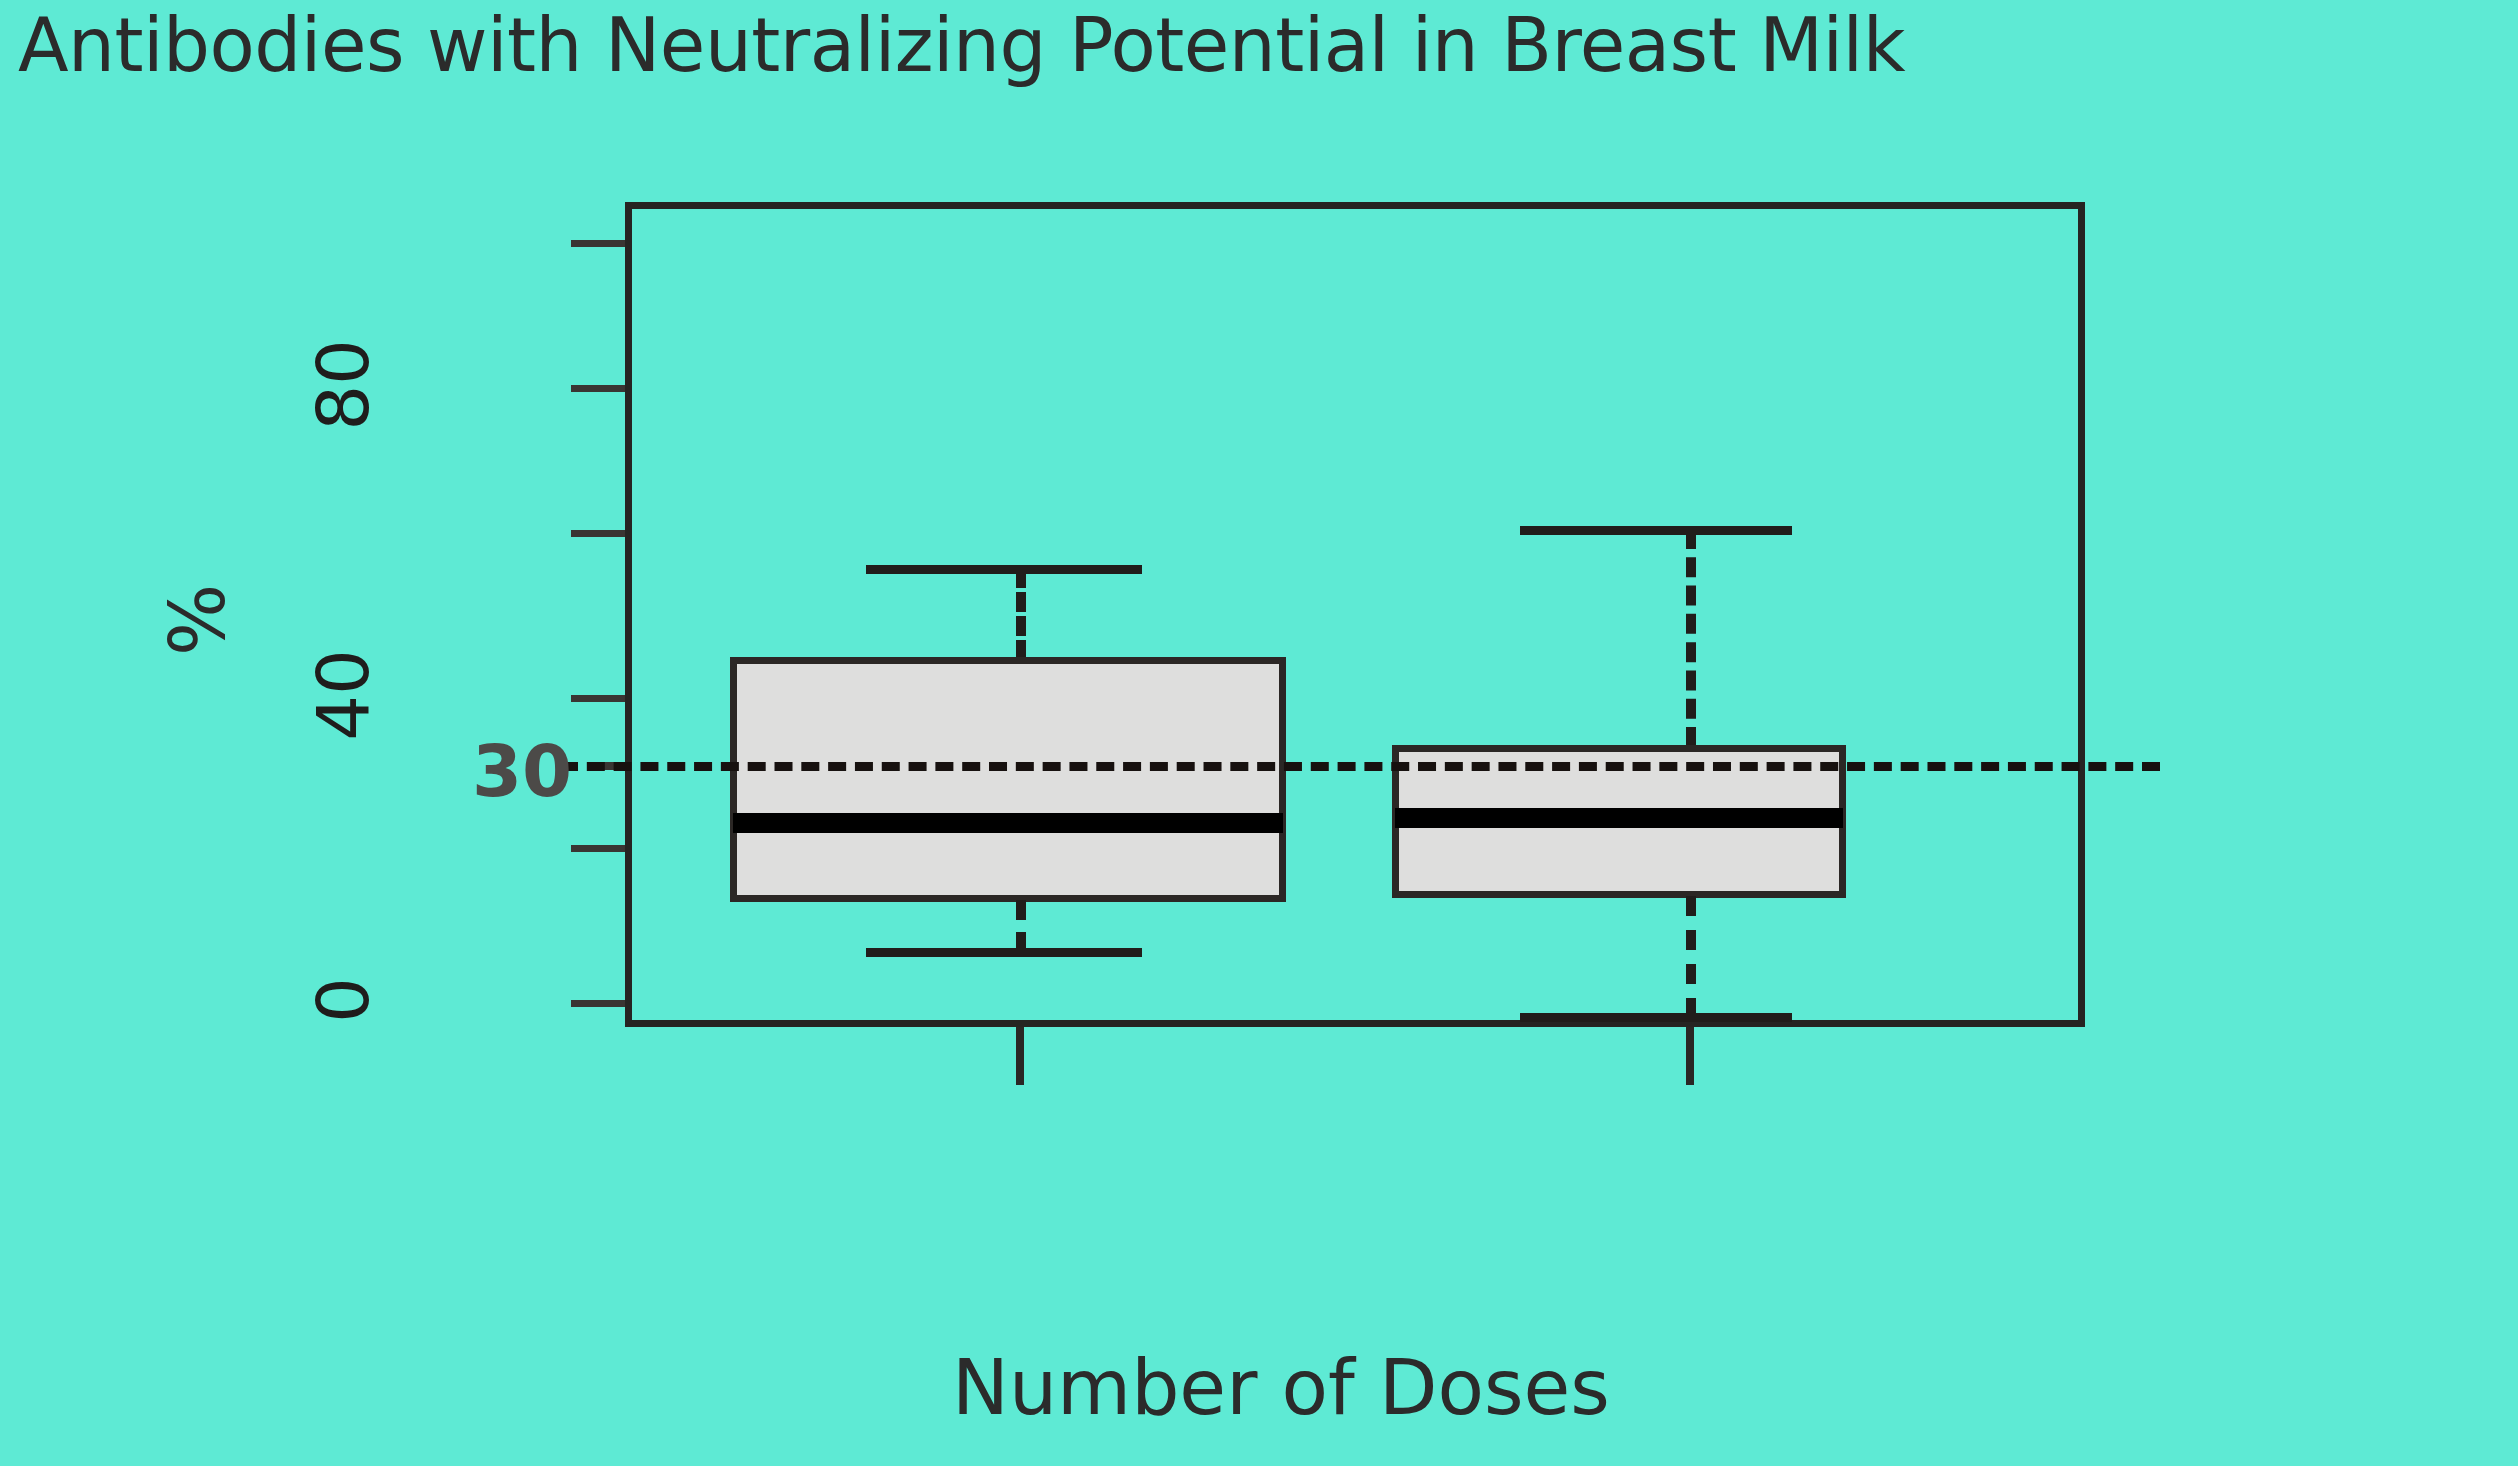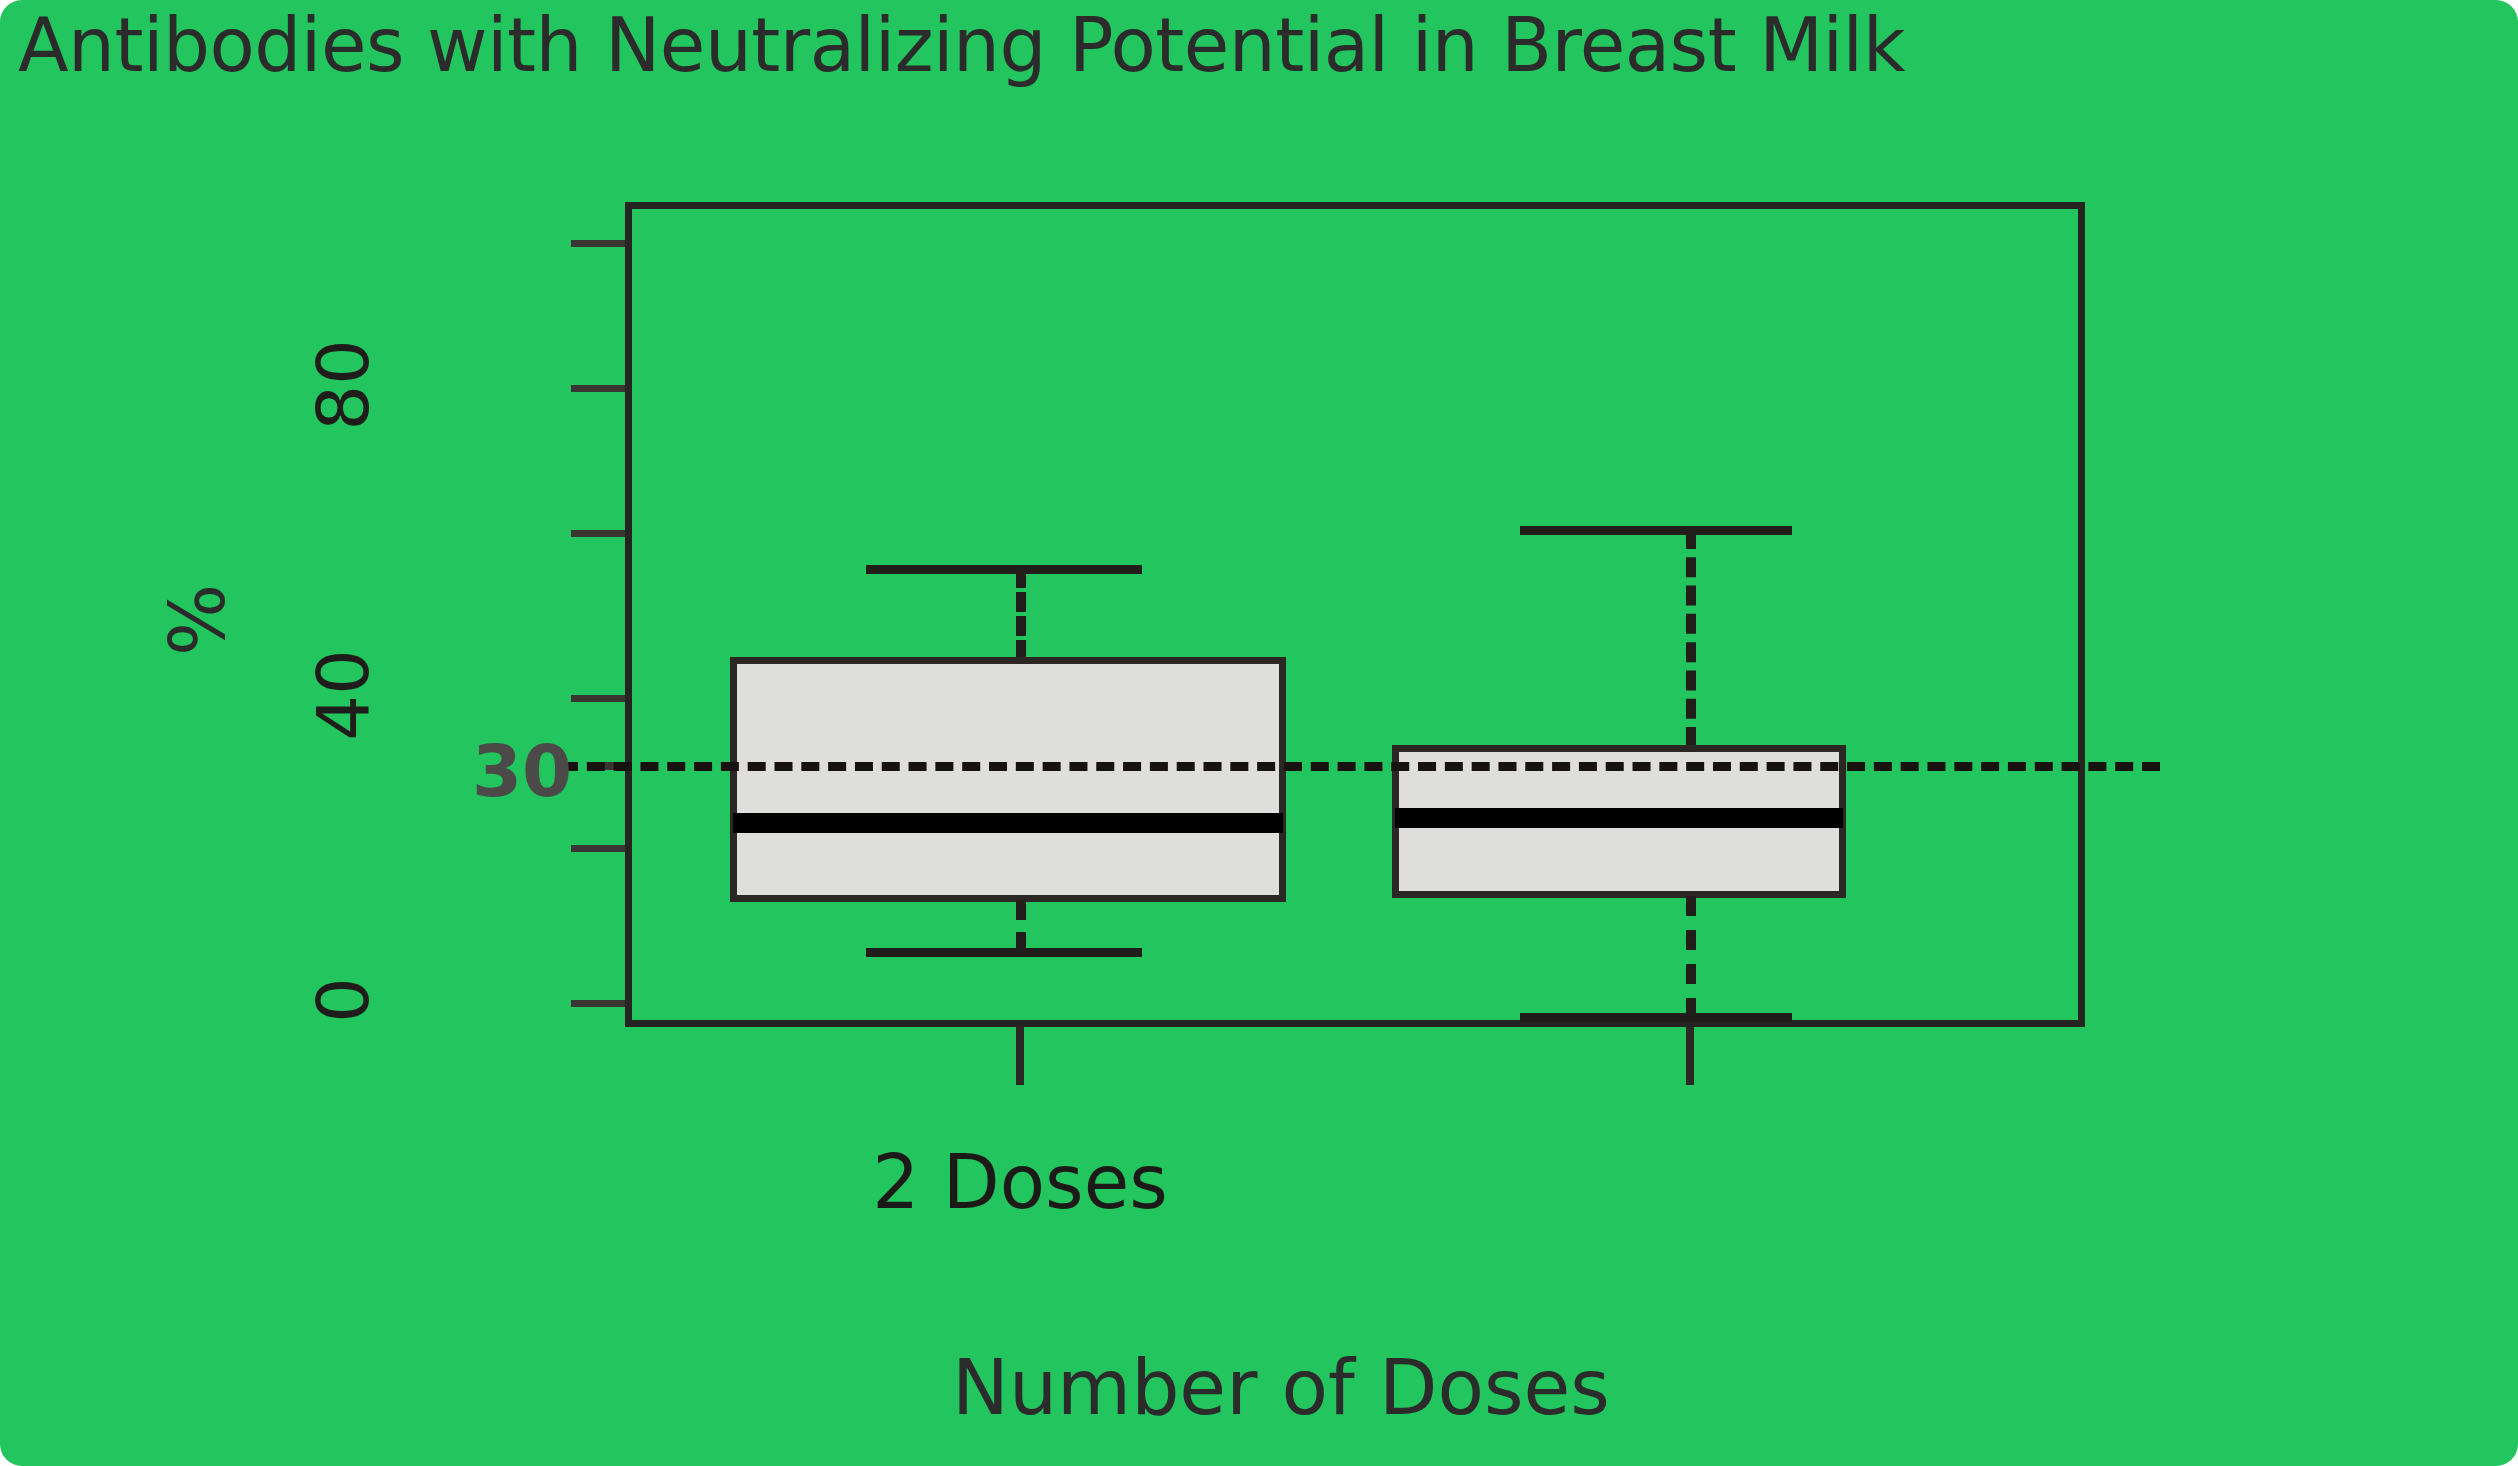--- a/index.html
+++ b/index.html
@@ -4,24 +4,23 @@
 <style>
   html, body {
     margin: 0;
     padding: 0;
     background: #ffffff;
   }
   #page {
     position: relative;
     width: 2518px;
     height: 1466px;
-    background: #22c55e;
+    background: #5eead4;
     font-family: "DejaVu Sans", sans-serif;
     overflow: hidden;
-    border-radius: 22px;
   }
 
   
   #chart-title {
     position: absolute;
     left: 18px;
     top: 2px;
     width: 2500px;
     font-size: 74px;
     line-height: 86px;
@@ -192,19 +191,18 @@
   <div class="box" style="left:1392px; top:745px; width:454px; height:153px;"></div>
   <div class="median" style="left:1395px; top:808px; width:448px;"></div>
 
   <div class="whisker-stem" style="left:1686px; top:896px; height:122px;"></div>
   <div class="whisker-cap" style="left:1520px; top:1013px; width:272px;"></div>
 
   <div id="ref-line"></div>
   <div id="ref-line-label">30</div>
 
   <div class="x-tick" style="left:1016px;"></div>
-  <div class="x-tick-label" style="left:670px;">2 Doses</div>
 
   <div class="x-tick" style="left:1686px;"></div>
 
   <div id="x-axis-title">Number of Doses</div>
 
 </div>
 
 </body></html>

